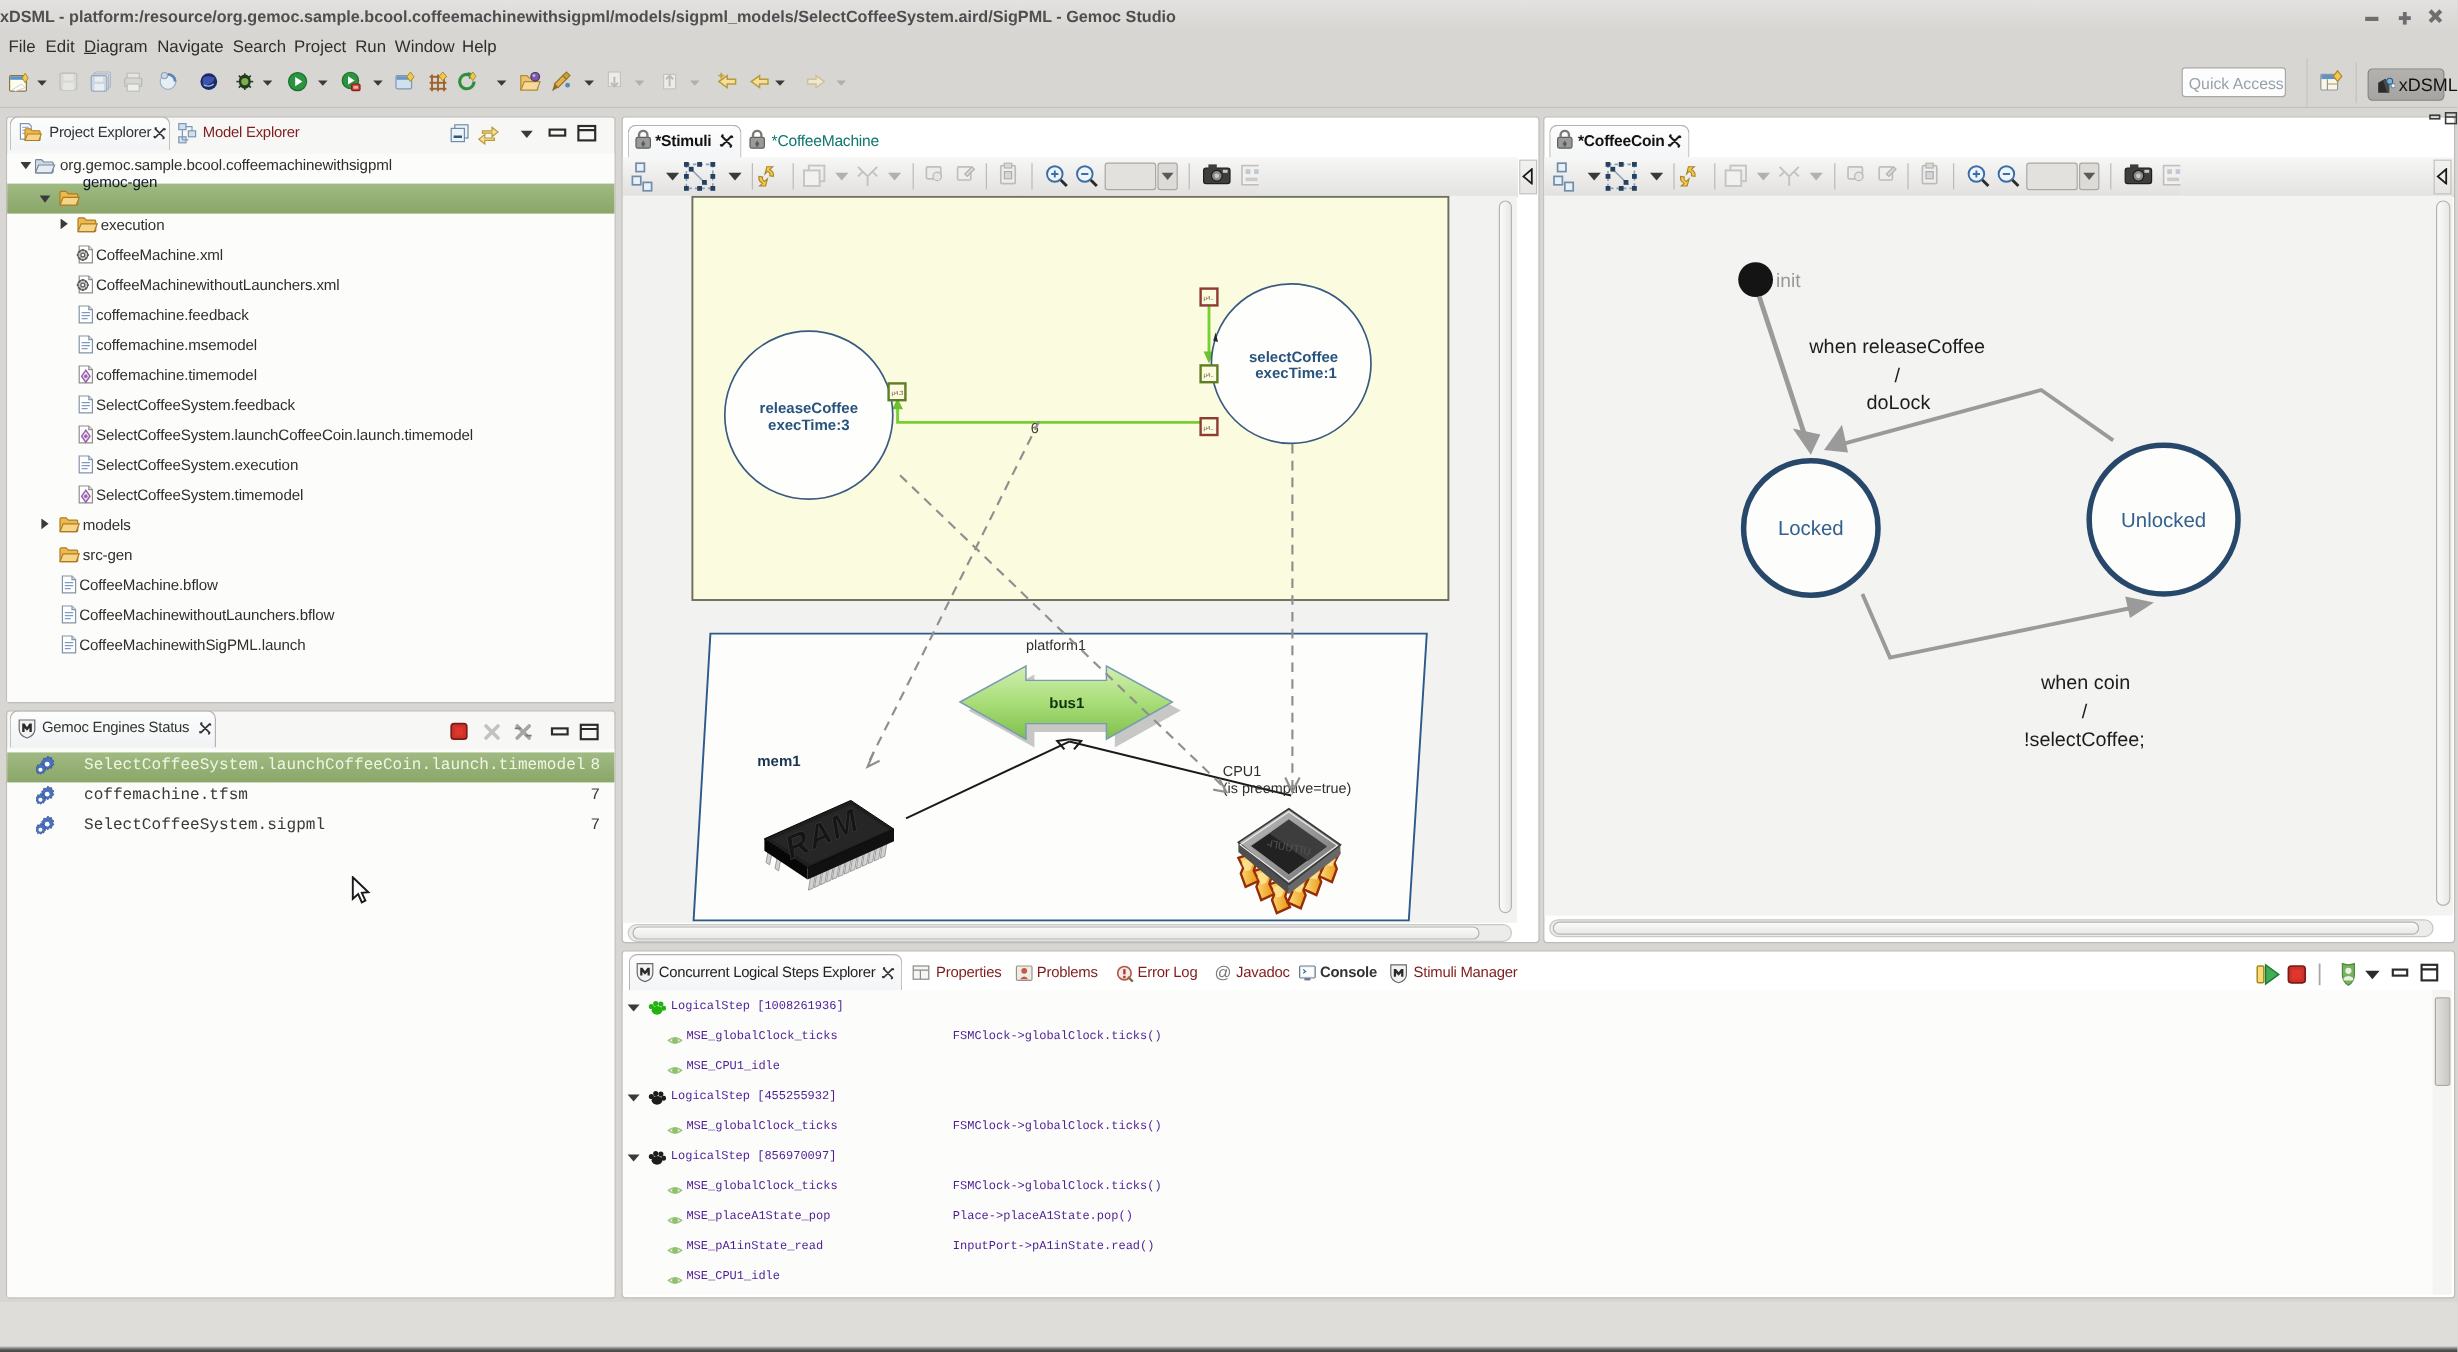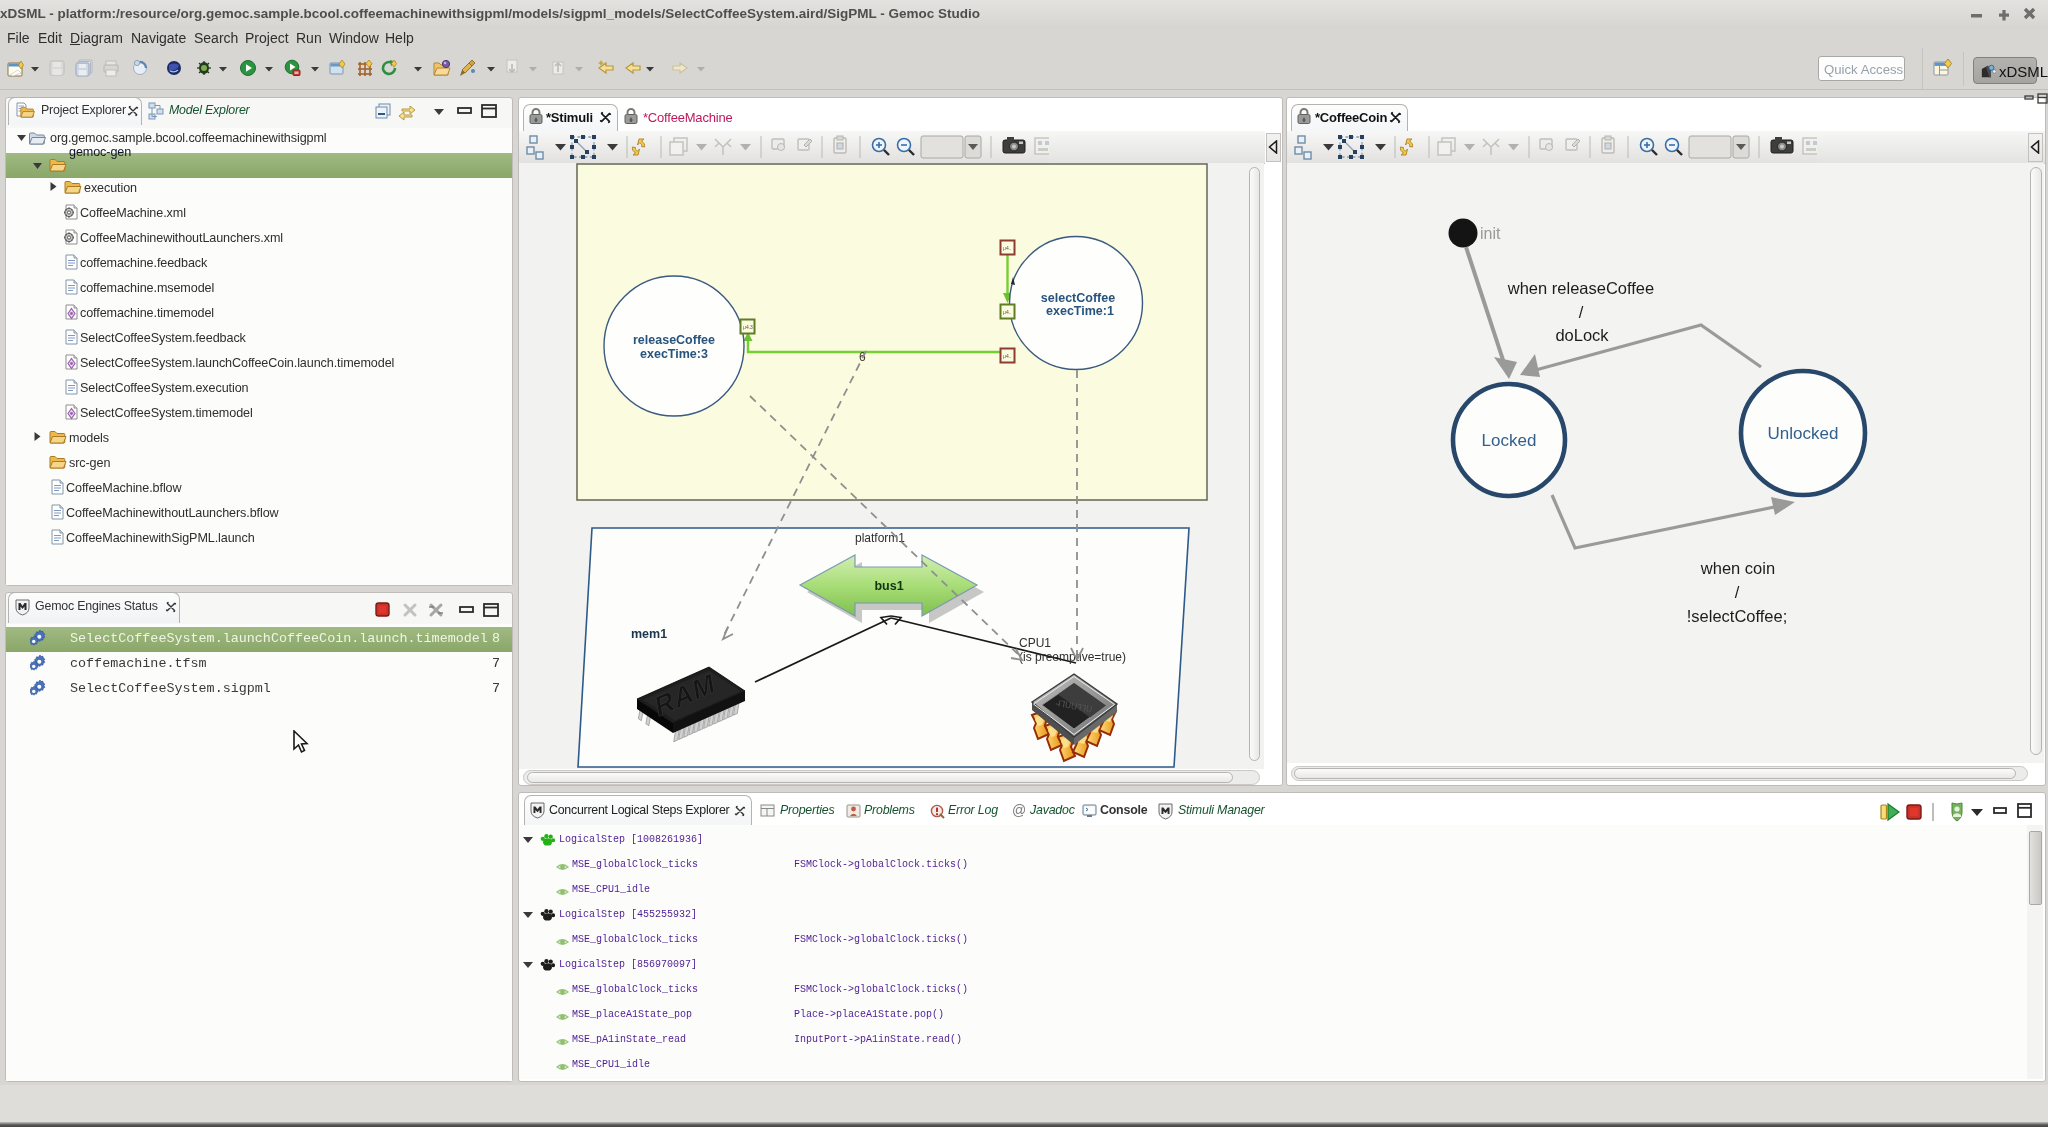--- a/index.html
+++ b/index.html
@@ -8,21 +8,21 @@
   .abs { position:absolute; }
   
   #titlebar { left:0; top:0; width:2048px; height:28px;
     background:linear-gradient(#e3e2e0,#d6d5d2); }
   #titletext { width:2048px; top:6px; text-align:left; font-size:13.5px; font-weight:bold; color:#4e4e4e; }
   #menubar { left:0; top:28px; width:2048px; height:22px; background:#d7d6d3; }
   .menuitem { position:absolute; top:2px; font-size:14px; color:#2e2e2e; }
   #toolbar { left:0; top:50px; width:2048px; height:40px; background:#d7d6d3; border-bottom:1px solid #c2c1be; }
   .panel { position:absolute; background:#f7f7f6; border:1px solid #bdbcb9; border-radius:3px; }
   .tabtext { font-size:12.4px; color:#333; letter-spacing:-0.2px; }
-  .dimtab { font-size:12.4px; color:#14532d; letter-spacing:-0.2px;font-style:italic; }
+  .dimtab { font-size:12.4px; color:#7f1d1d; letter-spacing:-0.2px; }
   
   .edtoolbar { position:absolute; left:1px; height:33px; right:1px;
      background:linear-gradient(#f6f6f5,#e3e3e1); border-bottom:1px solid #c8c7c4; }
   
   #statusbar { left:0; top:1085px; width:2048px; height:38px; background:#deddda; }
   #bottomedge { left:0; top:1122px; width:2048px; height:5px; background:linear-gradient(#c2c1bf,#555554 60%,#454544); }
   .mono { font-family:"Liberation Mono", monospace; }
 </style>
 </head>
 <body>
@@ -576,21 +576,21 @@
   <svg class="abs" style="left:529px;top:108px" width="14" height="17" viewBox="0 0 14 16">
     <use href="#lock"></use>
   </svg>
   <span class="abs" style="left:546px;top:110px;font-size:13px;font-weight:bold;color:#111;letter-spacing:-0.2px;">*Stimuli</span>
   <svg class="abs" style="left:599px;top:111px" width="13" height="13" viewBox="0 0 12 12">
     <path d="M2,2 L10,10 M10,2 L2,10 M2,2 l1.6,-0.6 M10,2 l0.6,1.6 M10,10 l-1.6,0.6 M2,10 l-0.6,-1.6" stroke="#1a1a1a" stroke-width="1.5" fill="none"></path>
   </svg>
   <svg class="abs" style="left:624px;top:108px" width="14" height="17" viewBox="0 0 14 16">
     <use href="#lock"></use>
   </svg>
-  <span class="abs" style="left:643px;top:110px;font-size:13px;color:#be185d;letter-spacing:-0.2px;">*CoffeeMachine</span>
+  <span class="abs" style="left:643px;top:110px;font-size:13px;color:#0f766e;letter-spacing:-0.2px;">*CoffeeMachine</span>
   <div class="abs edtoolbar" style="left:519px;top:131px;width:746px;"></div>
   <svg class="abs" style="left:519px;top:131px" width="530" height="32">
     <use href="#edbar"></use>
   </svg>
   <div class="abs" style="left:1266px;top:133px;width:15px;height:29px;background:linear-gradient(#f2f2f1,#e6e5e3);border:1px solid #c2c1be;"></div>
   <svg class="abs" style="left:1268px;top:140px" width="11" height="14">
     <path d="M8.5,1 L8.5,13 L1.5,7 Z" fill="none" stroke="#1a1a1a" stroke-width="1.5"></path>
   </svg>
 
   <div class="abs" style="left:519px;top:163px;width:745px;height:606px;background:#f2f2f0;"></div>

